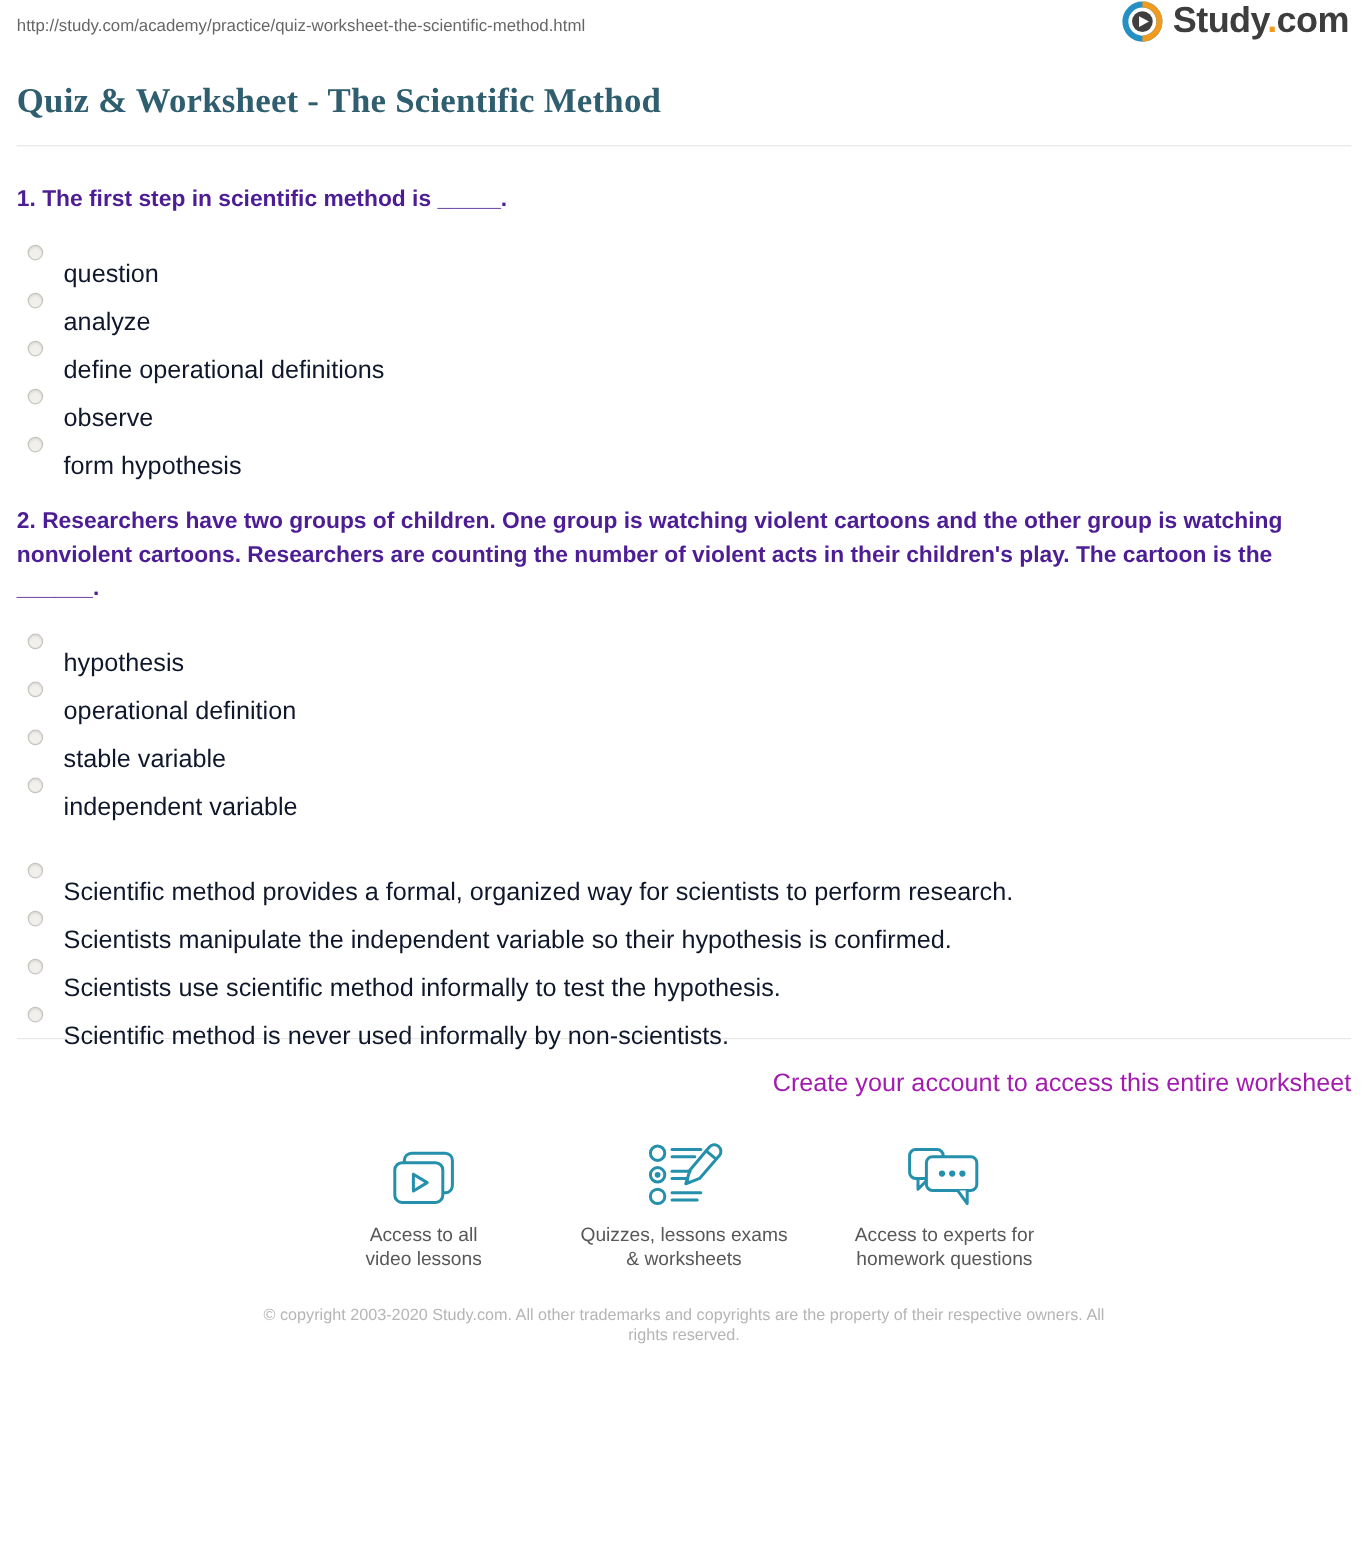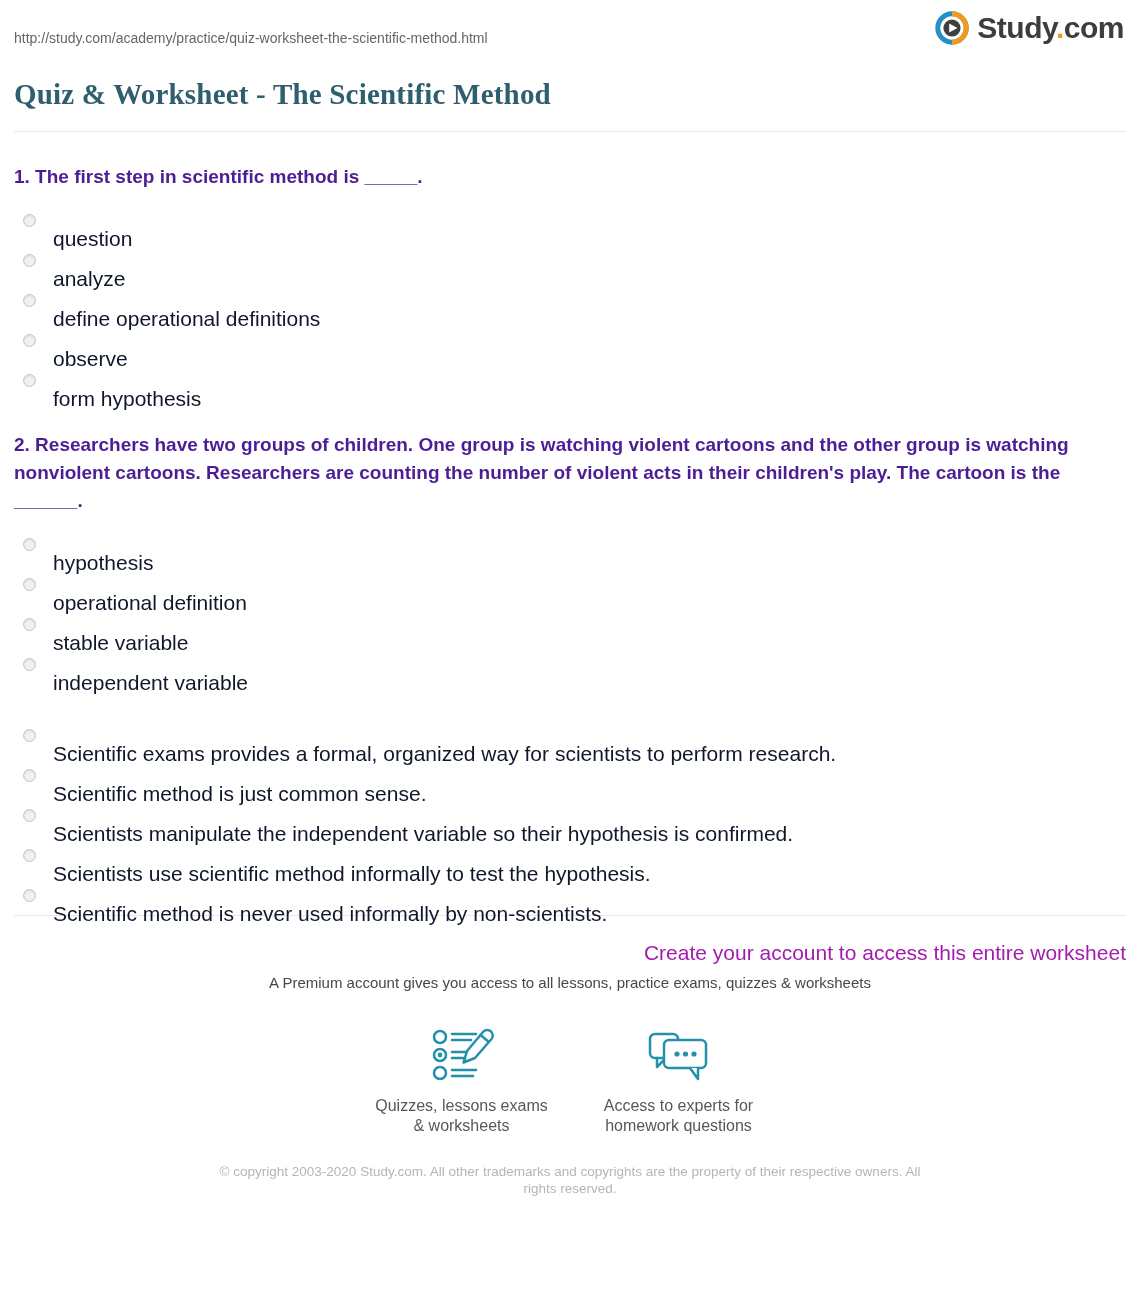--- a/index.html
+++ b/index.html
@@ -6,21 +6,21 @@
   html, body { margin: 0; padding: 0; background: #ffffff; }
   body {
     width: 1140px; height: 1297px;
     font-family: "Liberation Sans", sans-serif;
     color: #585858;
     overflow: hidden;
   }
   .page { width: 1140px; height: 1297px; padding: 0 14px; }
 
   
-  .header { display: flex; justify-content: space-between; align-items: flex-end; padding-top: 10px; }
+  .header { display: flex; justify-content: space-between; align-items: center; padding-top: 0; }
   .url { font-size: 14px; color: #666; padding-top: 6px; }
   .logo { display: flex; align-items: center; gap: 7px; margin-right: 2px; }
   .logo-text { font-size: 30px; font-weight: 700; color: #3d3d3d; letter-spacing: -0.5px; line-height: 36px; }
   .logo-dot { color: #f09b1f; }
 
   
   h1.title { font-size: 29px; font-weight: 600; color: #2f5e6e; margin: 32px 0 20px; letter-spacing: 0.2px; font-family: Liberation Serif, serif; }
   hr.divider { border: none; border-top: 1px solid #e7e7e7; margin: 0; }
 
   
@@ -110,48 +110,56 @@
     </div>
     <div class="option">
       <span class="radio"></span>
       <span class="opt-label">independent variable</span>
     </div>
   </section>
 
   <section class="question">
     <div class="option">
       <span class="radio"></span>
-      <span class="opt-label">Scientific exams provides a formal, organized way for scientists to perform research.</span>
-    </div>
-    <div class="option">
-      <span class="radio"></span>
-      <span class="opt-label">Scientific method is just common sense.</span>
+      <span class="opt-label">Scientific method provides a formal, organized way for scientists to perform research.</span>
     </div>
     <div class="option">
       <span class="radio"></span>
       <span class="opt-label">Scientists manipulate the independent variable so their hypothesis is confirmed.</span>
     </div>
     <div class="option">
       <span class="radio"></span>
       <span class="opt-label">Scientists use scientific method informally to test the hypothesis.</span>
     </div>
     <div class="option">
       <span class="radio"></span>
       <span class="opt-label">Scientific method is never used informally by non-scientists.</span>
     </div>
   </section>
 
   <hr class="divider footer-rule">
 
   <footer>
     <div class="cta-heading">Create your account to access this entire worksheet</div>
-    <div class="cta-sub">A Premium account gives you access to all lessons, practice exams, quizzes &amp; worksheets</div>
 
     <div class="features">
 
+      <div class="feature">
+        <div class="icon-box">
+          <svg class="tealicon" width="60" height="52" viewBox="0 0 60 52">
+            <rect x="14" y="3" width="40" height="33" rx="6"></rect>
+            <rect x="6" y="11" width="40" height="33" rx="6" fill="#ffffff"></rect>
+            <path d="M21.5 20.5 v14 l11.5 -7 z"></path>
+          </svg>
+        </div>
+        <div class="feature-label">
+          <span>Access to all</span><br>
+          <span>video lessons</span>
+        </div>
+      </div>
 
       <div class="feature">
         <div class="icon-box">
           <svg class="tealicon" width="66" height="62" viewBox="0 0 66 62">
             <circle cx="11" cy="13" r="6"></circle>
             <circle cx="11" cy="31" r="6"></circle>
             <circle cx="11" cy="49" r="6"></circle>
             <circle cx="11" cy="31" r="2.4" fill="#2590ab" stroke="none"></circle>
             <path d="M23 10 H47"></path>
               <path d="M23 16 H42"></path>

